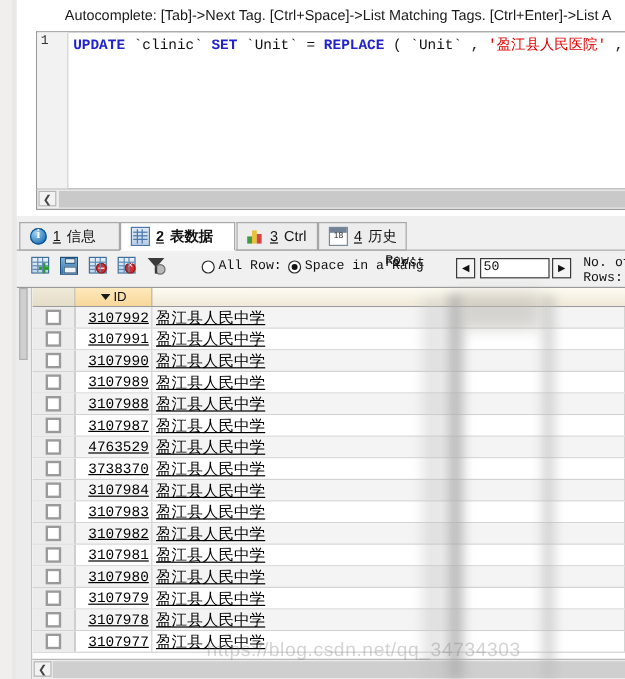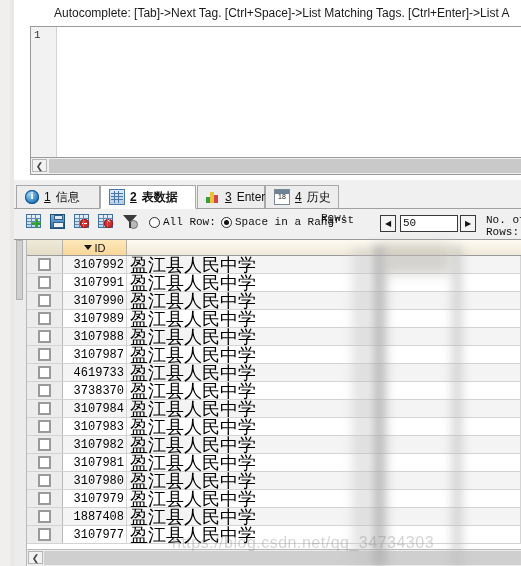--- a/index.html
+++ b/index.html
@@ -85,21 +85,21 @@
   .floppy{position:absolute;left:0;top:0;width:15px;height:15px;background:linear-gradient(#7fb4e0,#2f6fa8);border:1px solid #1d4f7d;box-sizing:border-box;}
   .floppy:before{content:"";position:absolute;left:3px;top:0;width:9px;height:5px;background:#dfe9f2;border:1px solid #355f85;box-sizing:border-box;}
   .floppy:after{content:"";position:absolute;left:2px;bottom:0;width:11px;height:6px;background:#eef3f8;border:1px solid #355f85;box-sizing:border-box;}
   .funnel{position:absolute;left:1px;top:1px;width:14px;height:13px;}
   .funnel:before{content:"";position:absolute;left:0;top:0;width:0;height:0;
     border-left:7px solid transparent;border-right:7px solid transparent;border-top:8px solid #3a3a3a;}
   .funnel:after{content:"";position:absolute;left:6px;top:7px;width:2px;height:6px;background:#3a3a3a;}
   .funnel .dot{position:absolute;right:-1px;bottom:-1px;width:7px;height:7px;border-radius:50%;background:#b9b9b9;border:1px solid #6f6f6f;}
 
   .radio-wrap{position:absolute;top:7px;display:flex;align-items:center;gap:3px;
-    font-family:"Liberation Mono", monospace;font-size:11px;color:#111;white-space:nowrap;}
+    font-family:"Liberation Mono", monospace;font-size:11px;color:#111;white-space:nowrap;margin-left:19px;}
   .radio{width:11px;height:11px;border-radius:50%;border:1px solid #2a2a2a;background:#fff;box-sizing:border-box;position:relative;flex:none;}
   .radio.on:after{content:"";position:absolute;left:2px;top:2px;width:5px;height:5px;border-radius:50%;background:#111;}
 
   .lbl2{position:absolute;font-family:"Liberation Mono", monospace;font-size:11px;color:#111;line-height:11px;white-space:nowrap;}
 
   .spin-btn{position:absolute;top:6px;width:16px;height:17px;background:#f4f4f4;
     border:1px solid #3a3a3a;box-sizing:border-box;display:flex;align-items:center;justify-content:center;font-size:8px;color:#111;}
   #spin-input{position:absolute;top:6px;left:386px;width:58px;height:17px;background:#fff;
     border:1px solid #3a3a3a;box-sizing:border-box;font-family:"Liberation Mono", monospace;font-size:11px;
     padding:0 2px;line-height:15px;color:#111;}
@@ -112,29 +112,29 @@
 
   .hdr{position:absolute;left:0;top:0;right:0;height:15px;display:flex;
     background:linear-gradient(#fdfbf2,#efe9d8);border-bottom:1px solid #9a9a9a;}
   .hdr .cell{height:15px;box-sizing:border-box;border-right:1px solid #b6b2a6;
     font-family:Liberation Sans, sans-serif;font-size:11px;color:#111;display:flex;align-items:center;}
   .hdr .c-check{width:36px;background:linear-gradient(#efe9d8,#e4ddc8);}
   .hdr .c-id{width:64px;background:linear-gradient(#ffe9bb,#f7d79a);justify-content:center;gap:3px;}
   .hdr .c-unit{flex:1;padding-left:3px;background:linear-gradient(#fdfbf2,#efe9d8);}
   .caret{width:0;height:0;border-left:4px solid transparent;border-right:4px solid transparent;border-top:5px solid #1a1a1a;}
 
-  .rows{position:absolute;left:0;top:16px;right:0;bottom:0;}
+  .rows{position:absolute;left:0;top:16px;right:0;bottom:0;text-decoration:underline;}
   .row{display:flex;height:18px;box-sizing:border-box;border-bottom:1px solid #d3d3d3;background:#fff;}
   .row.alt{background:#f4f4f4;}
   .row .cell{height:17px;box-sizing:border-box;border-right:1px solid #d3d3d3;
     font-family:"Liberation Mono", monospace;font-size:12px;color:#000;display:flex;align-items:center;}
   .row .c-check{width:36px;justify-content:center;background:#ececec;border-right:1px solid #b9b9b9;}
   .chk{width:13px;height:13px;background:#fff;border:2px solid #9a9a9a;box-sizing:border-box;}
   .row .c-id{width:64px;justify-content:flex-end;padding-right:2px;}
-  .row .c-unit{flex:1;padding-left:3px;font-family:"Liberation Sans","DejaVu Sans",sans-serif;font-size:18px;}
+  .row .c-unit{flex:1;padding-left:3px;font-family:"Liberation Sans","DejaVu Sans",sans-serif;font-size:13px;}
 
   
   #grid-hscroll{position:absolute;left:13px;bottom:0;right:0;height:16px;background:#ececec;border-top:1px solid #b9b9b9;}
   #grid-hscroll .sb-track{position:absolute;left:17px;top:1px;right:0;height:14px;background:#cfcfcf;}
 
   
   .smudge{position:absolute;pointer-events:none;}
   #smudge1{left:368px;top:245px;width:22px;height:321px;
     background:linear-gradient(90deg,rgba(190,190,190,0) 0%,rgba(178,178,178,.75) 35%,rgba(170,170,170,.8) 60%,rgba(200,200,200,0) 100%);
     filter:blur(4px);}
@@ -159,20 +159,35 @@
   <div class="vframe-left"></div>
   <div class="vframe-left2"></div>
 
   <div id="editor-panel">
 
     <div id="hint-bar">Autocomplete: [Tab]-&gt;Next Tag. [Ctrl+Space]-&gt;List Matching Tags. [Ctrl+Enter]-&gt;List A</div>
 
     <div id="editor-box">
       <div id="gutter"></div>
       <div id="lineno">1</div>
+      <div id="code">
+        <span class="kw">UPDATE</span>
+        <span class="ident">`clinic`</span>
+        <span class="kw">SET</span>
+        <span class="ident">`Unit`</span>
+        <span class="punct">=</span>
+        <span class="kw">REPLACE</span>
+        <span class="punct">(</span>
+        <span class="ident">`Unit`</span>
+        <span class="punct">,</span>
+        <span class="str">'盈江县人民医院'</span>
+        <span class="punct">,</span>
+        
+        
+      </div>
     </div>
 
     <div id="editor-hscroll">
       <div class="sb-btn" style="left:1px;">❮</div>
       <div class="sb-track"></div>
     </div>
   </div>
 
   <div id="results">
 
@@ -190,21 +205,21 @@
         <span>表数据</span>
       </div>
 
       <div class="tab" style="left:183px;width:68px;">
         <span class="ticon ic-chart">
             <span class="b1"></span>
             <span class="b2"></span>
             <span class="b3"></span>
           </span>
         <span class="num">3</span>
-        <span>Enter</span>
+        <span>Ctrl</span>
       </div>
 
       <div class="tab" style="left:251px;width:74px;">
         <span class="ticon ic-cal"></span>
         <span class="num">4</span>
         <span>历史</span>
       </div>
     </div>
 
     <div id="toolbar">
@@ -310,21 +325,21 @@
               <div class="cell c-check">
                 <span class="chk"></span>
               </div>
               <div class="cell c-id">3107987</div>
               <div class="cell c-unit">盈江县人民中学</div>
             </div>
             <div class="row alt">
               <div class="cell c-check">
                 <span class="chk"></span>
               </div>
-              <div class="cell c-id">4619733</div>
+              <div class="cell c-id">4763529</div>
               <div class="cell c-unit">盈江县人民中学</div>
             </div>
             <div class="row">
               <div class="cell c-check">
                 <span class="chk"></span>
               </div>
               <div class="cell c-id">3738370</div>
               <div class="cell c-unit">盈江县人民中学</div>
             </div>
             <div class="row alt">
@@ -366,21 +381,21 @@
               <div class="cell c-check">
                 <span class="chk"></span>
               </div>
               <div class="cell c-id">3107979</div>
               <div class="cell c-unit">盈江县人民中学</div>
             </div>
             <div class="row alt">
               <div class="cell c-check">
                 <span class="chk"></span>
               </div>
-              <div class="cell c-id">1887408</div>
+              <div class="cell c-id">3107978</div>
               <div class="cell c-unit">盈江县人民中学</div>
             </div>
             <div class="row">
               <div class="cell c-check">
                 <span class="chk"></span>
               </div>
               <div class="cell c-id">3107977</div>
               <div class="cell c-unit">盈江县人民中学</div>
             </div>
           </div>

